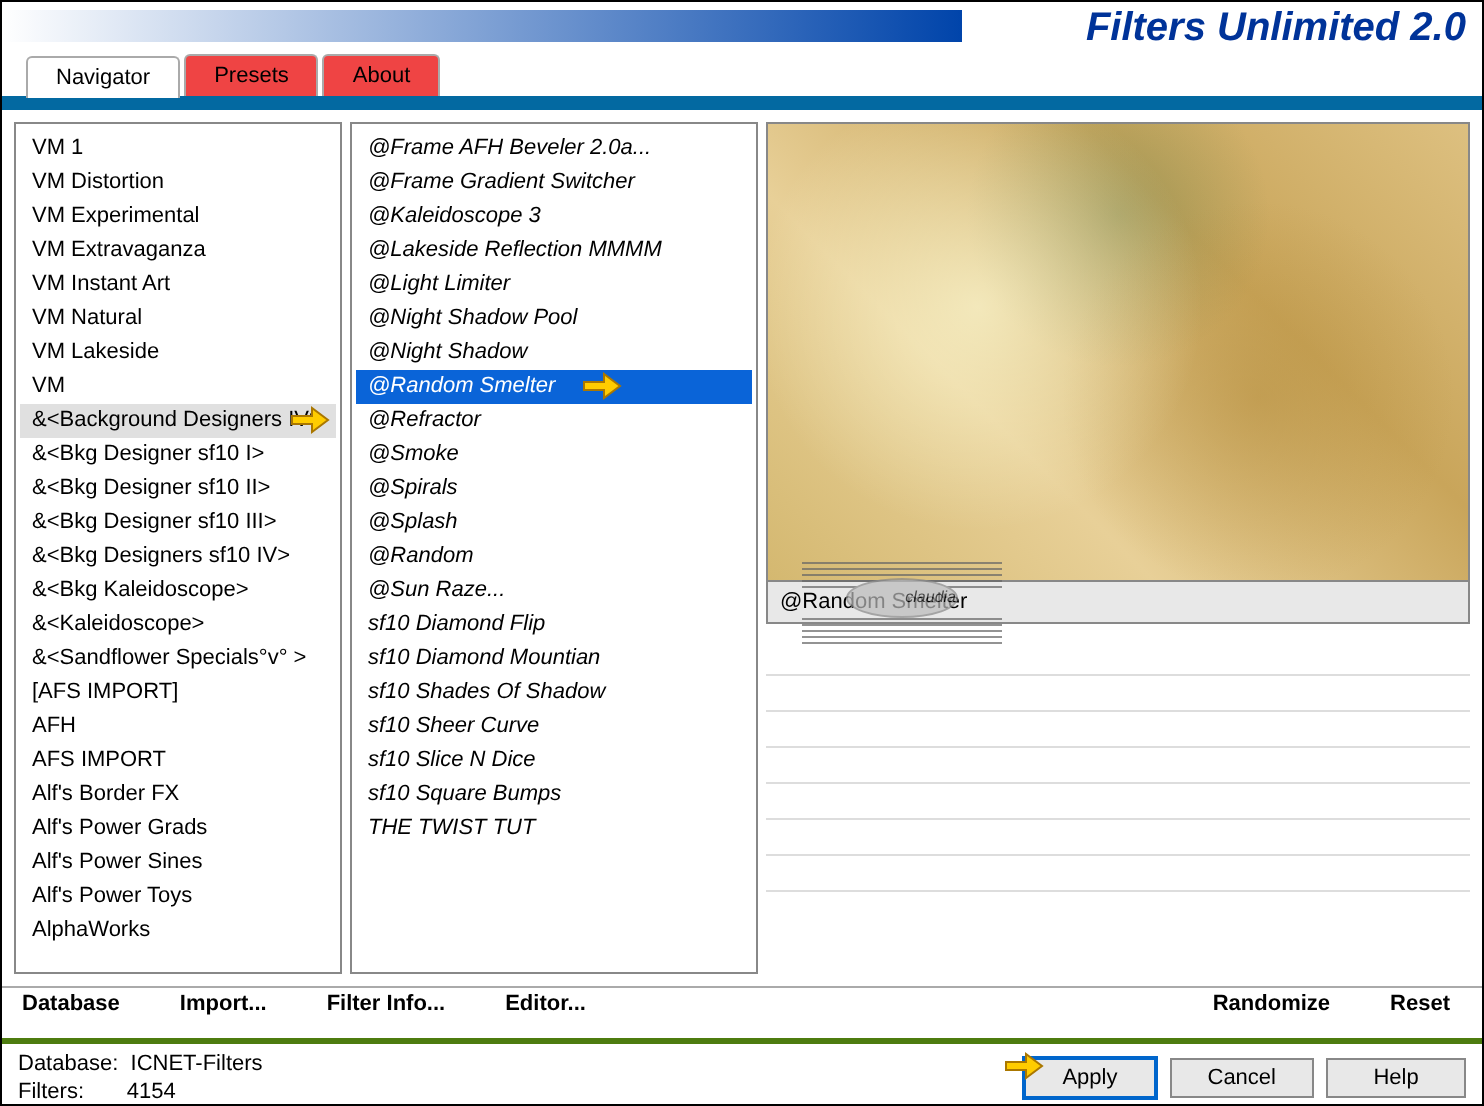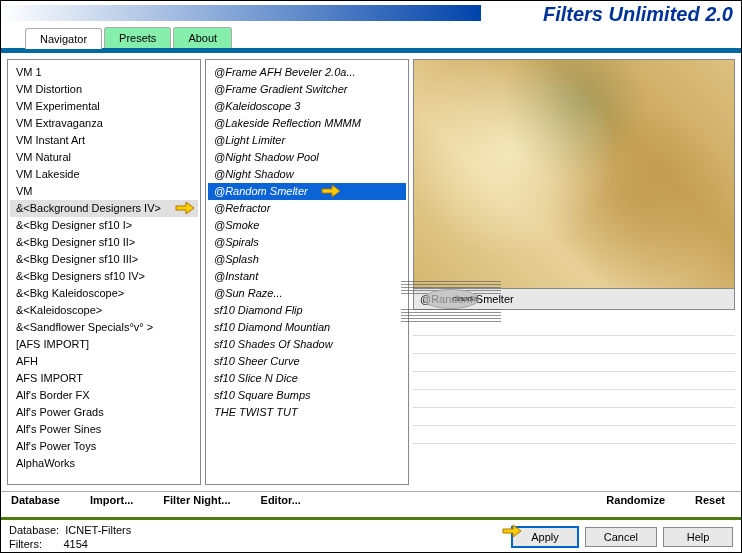--- a/index.html
+++ b/index.html
@@ -1,25 +1,25 @@
 <!DOCTYPE html>
 <html><head>
 <meta charset="utf-8">
 <style>
 * { box-sizing: border-box; margin: 0; padding: 0; }
 body { font-family: Tahoma, Arial, sans-serif; font-size: 11px; background: #fff; width: 742px; height: 553px; overflow: hidden; position: relative; border: 1px solid #000; }
 .title-bar { height: 24px; background: #fff; position: relative; }
 .title-text { position: absolute; right: 8px; top: 2px; font-size: 20px; font-weight: bold; font-style: italic; color: #003399; font-family: Arial, sans-serif; }
 .title-stripe { position: absolute; right: 260px; left: 0; top: 4px; height: 16px; background: linear-gradient(to right, #fff, #0044aa); }
-.tabs { display: flex; border-bottom: 5px solid #0369a1; padding-left: 24px; margin-top: 2px; }
-.tab { padding: 4px 14px; border: 1px solid #aaa; border-bottom: none; background: #86efac; margin-right: 2px; cursor: pointer; border-radius: 3px 3px 0 0; }
+.tabs { display: flex; border-bottom: 7px solid #0369a1; padding-left: 12px; margin-top: 2px; }
+.tab { padding: 4px 14px; border: 1px solid #aaa; border-bottom: none; background: #ef4444; margin-right: 2px; cursor: pointer; border-radius: 3px 3px 0 0; }
 .tab.active { background: #fff; position: relative; top: 1px; }
 .main { display: flex; height: 438px; padding: 6px; gap: 4px; }
 .col { border: 1px solid #888; background: #fff; overflow-y: auto; overflow-x: hidden; padding: 4px 2px; }
-.col1 { width: 194px; }
+.col1 { width: 164px; }
 .col2 { width: 204px; font-style: italic; }
 .col3 { flex: 1; display: flex; flex-direction: column; border: none; padding: 0; }
 .list-item { padding: 1px 6px; white-space: nowrap; cursor: pointer; line-height: 15px; }
 .list-item.selected-cat { background: #e0e0e0; }
 .list-item.selected-filter { background: #0a64d8; color: #fff; }
 .pointer { display: inline-block; width: 24px; height: 18px; vertical-align: middle; position: relative; }
 .pointer svg { position: absolute; left: 0; top: -2px; }
 .preview-box { border: 1px solid #888; height: 230px; background: linear-gradient(45deg, #d4b870, #e8d098, #c9a55a, #ddc080); position: relative; overflow: hidden; }
 .preview-box::before { content: ""; position: absolute; inset: 0; background: radial-gradient(circle at 30% 40%, rgba(255,255,220,0.6), transparent 40%), radial-gradient(circle at 70% 60%, rgba(180,140,60,0.5), transparent 35%), radial-gradient(circle at 50% 20%, rgba(100,130,80,0.4), transparent 30%); }
 .filter-name-row { padding: 4px 6px; background: #e8e8e8; border: 1px solid #888; border-top: none; }
@@ -94,21 +94,21 @@
       <div class="list-item">@Night Shadow</div>
       <div class="list-item selected-filter ptr-item">@Random Smelter<span class="pointer" style="left: 110px; top: -2px;">
           <svg width="26" height="22">
             <path d="M4 10 L14 10 L14 6 L22 12 L14 18 L14 14 L4 14 Z" fill="#ffcc00" stroke="#aa7700" stroke-width="1"></path>
           </svg>
         </span></div>
       <div class="list-item">@Refractor</div>
       <div class="list-item">@Smoke</div>
       <div class="list-item">@Spirals</div>
       <div class="list-item">@Splash</div>
-      <div class="list-item">@Instant</div>
+      <div class="list-item">@Random</div>
       <div class="list-item">@Sun Raze...</div>
       <div class="list-item">sf10 Diamond Flip</div>
       <div class="list-item">sf10 Diamond Mountian</div>
       <div class="list-item">sf10 Shades Of Shadow</div>
       <div class="list-item">sf10 Sheer Curve</div>
       <div class="list-item">sf10 Slice N Dice</div>
       <div class="list-item">sf10 Square Bumps</div>
       <div class="list-item">THE TWIST TUT</div>
     </div>
   <div class="col3">
@@ -128,21 +128,21 @@
 
 <div class="watermark">
   <div class="lines"></div>
   <div class="oval">claudia</div>
   <div class="lines"></div>
 </div>
 
 <div class="button-row1">
   <span class="link-btn">Database</span>
   <span class="link-btn">Import...</span>
-  <span class="link-btn">Filter Night...</span>
+  <span class="link-btn">Filter Info...</span>
   <span class="link-btn">Editor...</span>
   <span class="spacer"></span>
   <span class="link-btn">Randomize</span>
   <span class="link-btn" style="margin-right:6px">Reset</span>
 </div>
 
 <div class="status-row">
   <div class="status-left">
     <div><span>Database:</span>&nbsp;&nbsp;<span>ICNET-Filters</span></div>
     <div><span>Filters:</span>&nbsp;&nbsp;&nbsp;&nbsp;&nbsp;&nbsp;&nbsp;<span>4154</span></div>

